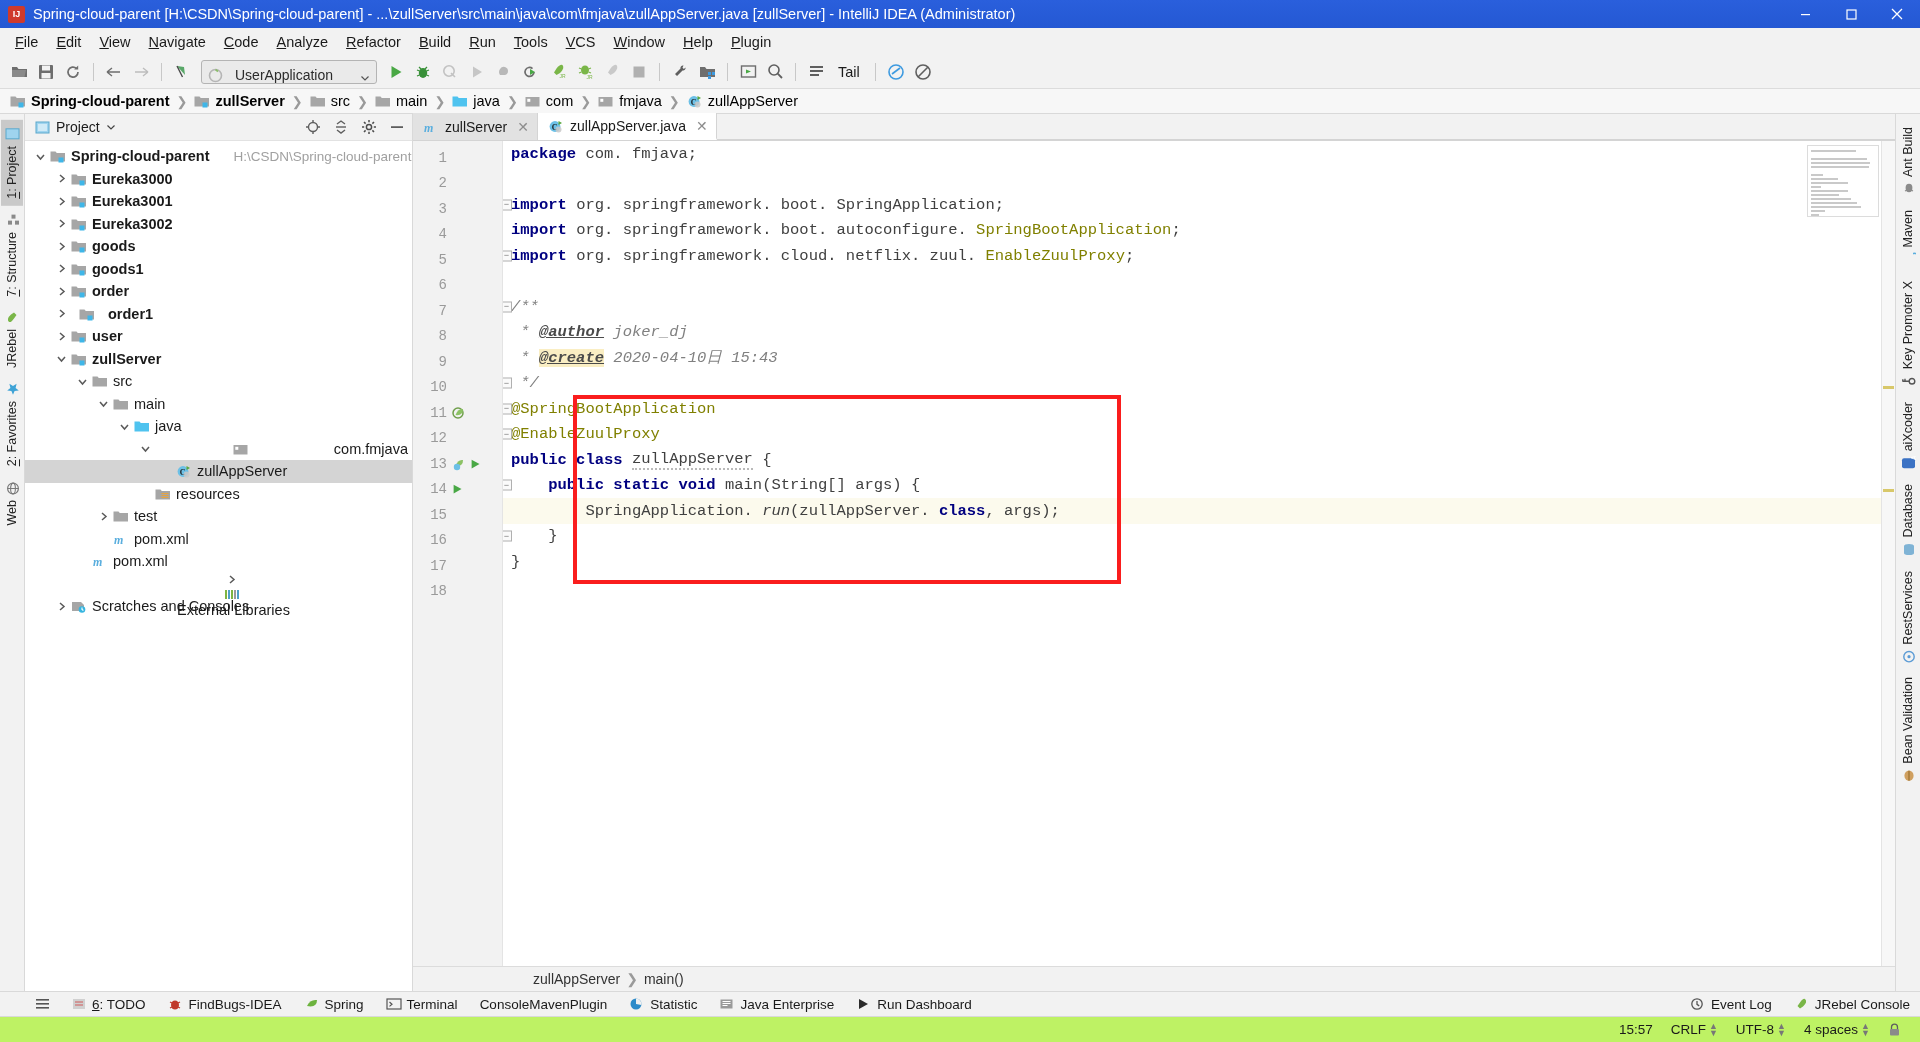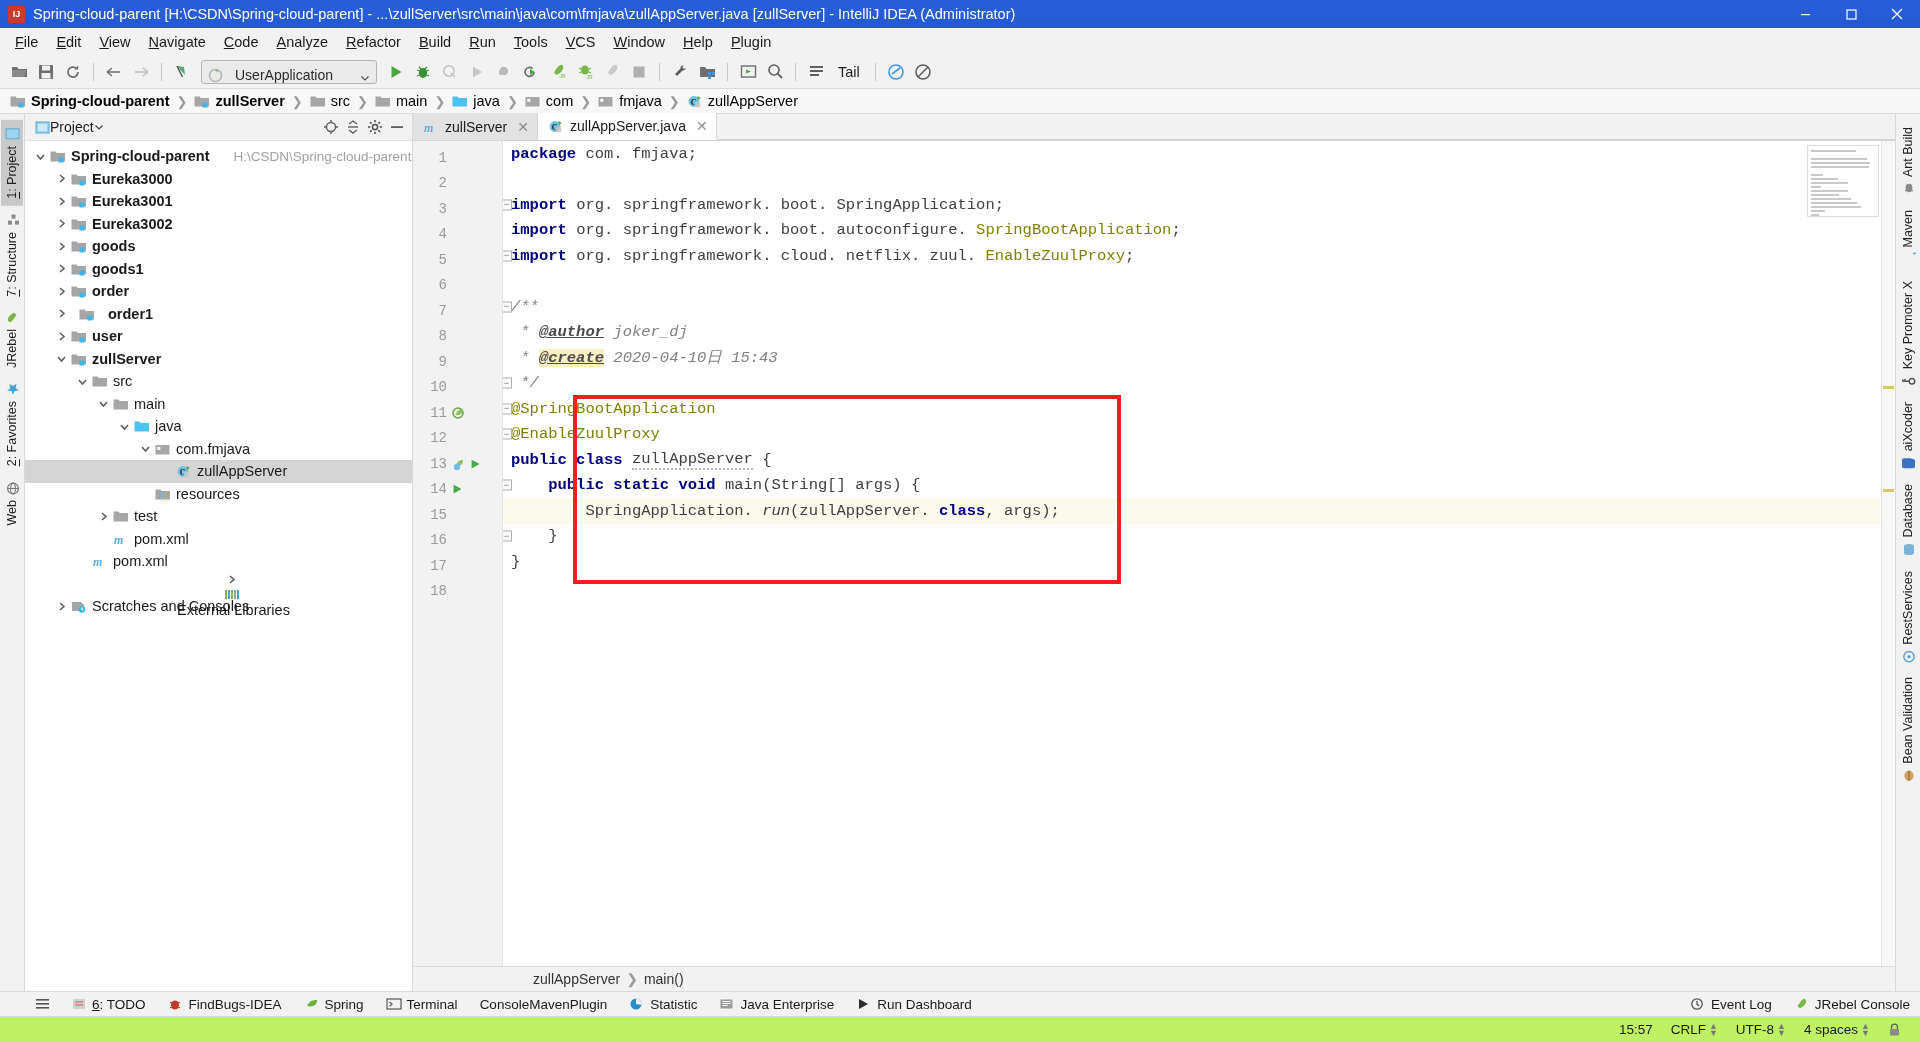--- a/index.html
+++ b/index.html
@@ -149,20 +149,21 @@
     display: flex; flex-direction: column;
     flex: 0 0 auto;
   }
   .pp-header {
     height: 27px;
     background: #f2f2f2;
     display:flex; align-items:center;
     padding: 0 4px 0 10px;
     font-size: 14px;
     border-bottom: 1px solid #e2e2e2;
+    gap: 6px;
   }
   .pp-title { font-weight: normal; color:#1c1c1c; }
   .pp-header .spacer { flex: 1; }
   .pp-icon-btn { width: 22px;height:22px;display:flex;align-items:center;justify-content:center; }
   .tree { flex: 1; overflow: hidden; padding-top: 4px; font-size: 14.5px; }
   .tree-row {
     height: 22.5px;
     display: flex; align-items: center;
     white-space: nowrap;
     padding-right: 4px;
@@ -858,21 +859,21 @@
               <path d="M2 4 L5.5 8 L9 4" fill="none" stroke="#5a5a5a" stroke-width="1.5"></path>
             </svg>
           </span>
           <span class="ticon">
             <svg width="16" height="14" viewBox="0 0 16 14">
               <path d="M0.5 2.5h5l1.3 1.6h8.2v8.4H0.5z" fill="#4fc3ef"></path>
             </svg>
           </span>
           <span class="tree-label">java</span>
         </div>
-        <div class="tree-row" style="padding-left: 113px;">
+        <div class="tree-row" style="padding-left: 113px; justify-content: space-between;">
           <span class="tw">
             <svg width="11" height="11" viewBox="0 0 11 11">
               <path d="M2 4 L5.5 8 L9 4" fill="none" stroke="#5a5a5a" stroke-width="1.5"></path>
             </svg>
           </span>
           <span class="ticon">
             <svg width="16" height="14" viewBox="0 0 16 14">
               <path d="M0.5 3h14v9.5H0.5z" fill="#a6a6a6"></path>
               <rect x="2.3" y="4.8" width="3" height="3" fill="#ffffff"></rect>
             </svg>

